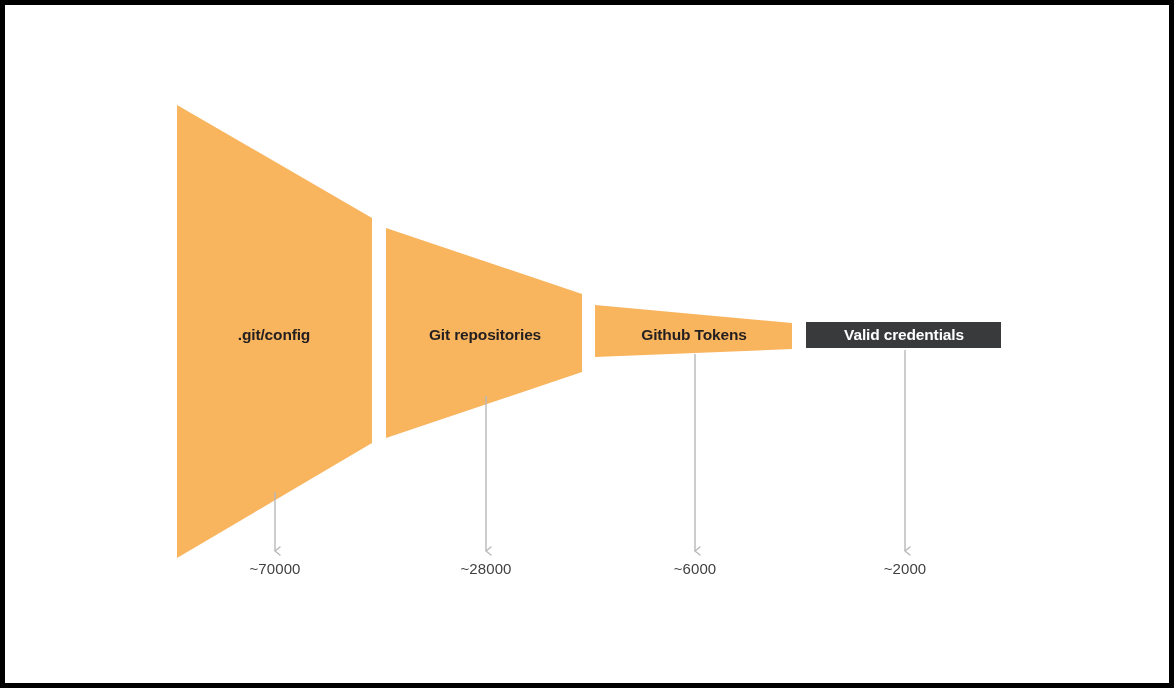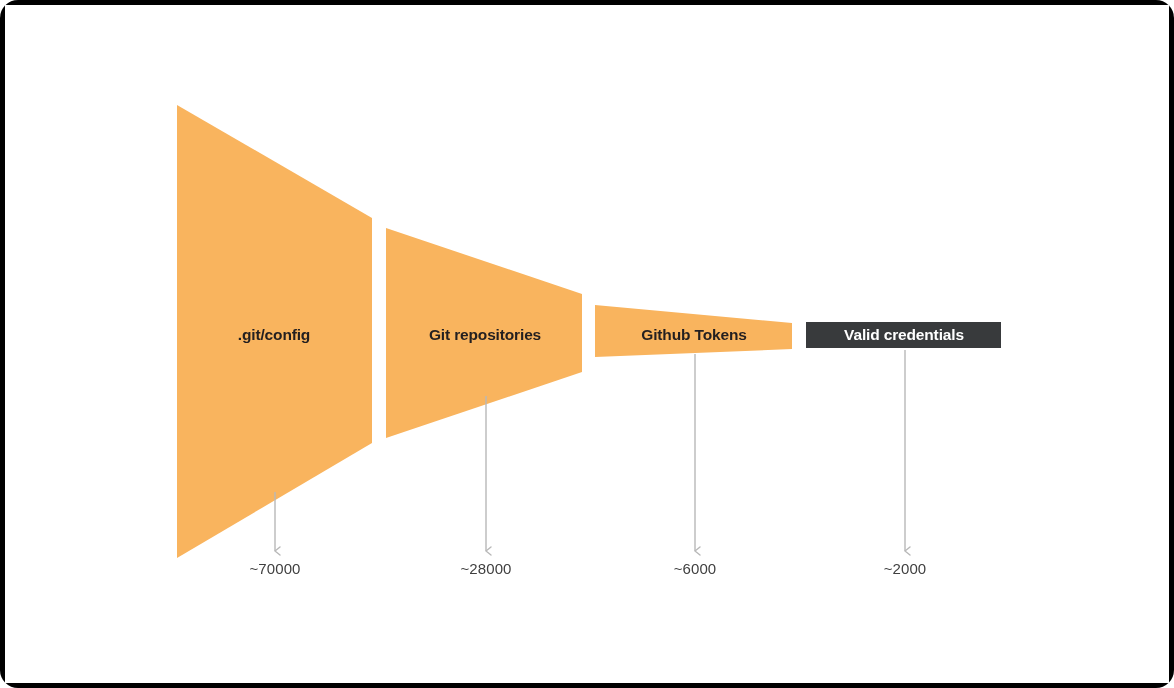--- a/index.html
+++ b/index.html
@@ -9,21 +9,20 @@
     padding: 0;
     background: #ffffff;
     font-family: "Liberation Sans", sans-serif;
   }
   #canvas {
     position: relative;
     width: 1174px;
     height: 688px;
     background: #ffffff;
     overflow: hidden;
-    border-radius: 18px;
   }
   
   .frame-border {
     position: absolute;
     background: #000000;
     pointer-events: none;
   }
   .frame-left   { left: 0;    top: 0;   width: 5px;  height: 688px; }
   .frame-right  { left: 1169px; top: 0; width: 5px;  height: 688px; }
   .frame-top    { left: 0;    top: 0;   width: 1174px; height: 5px; }

